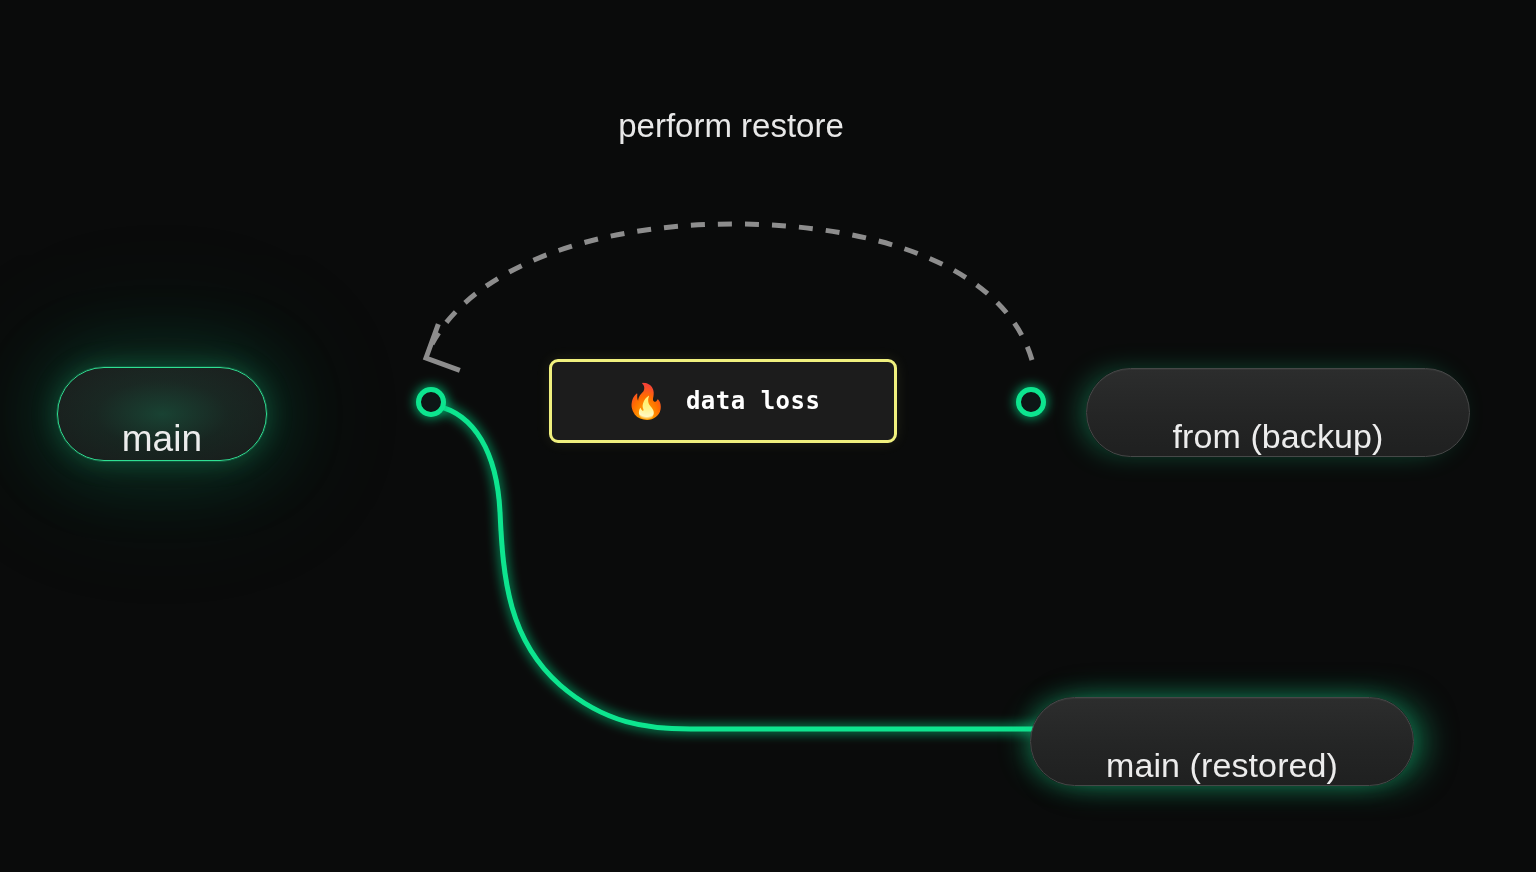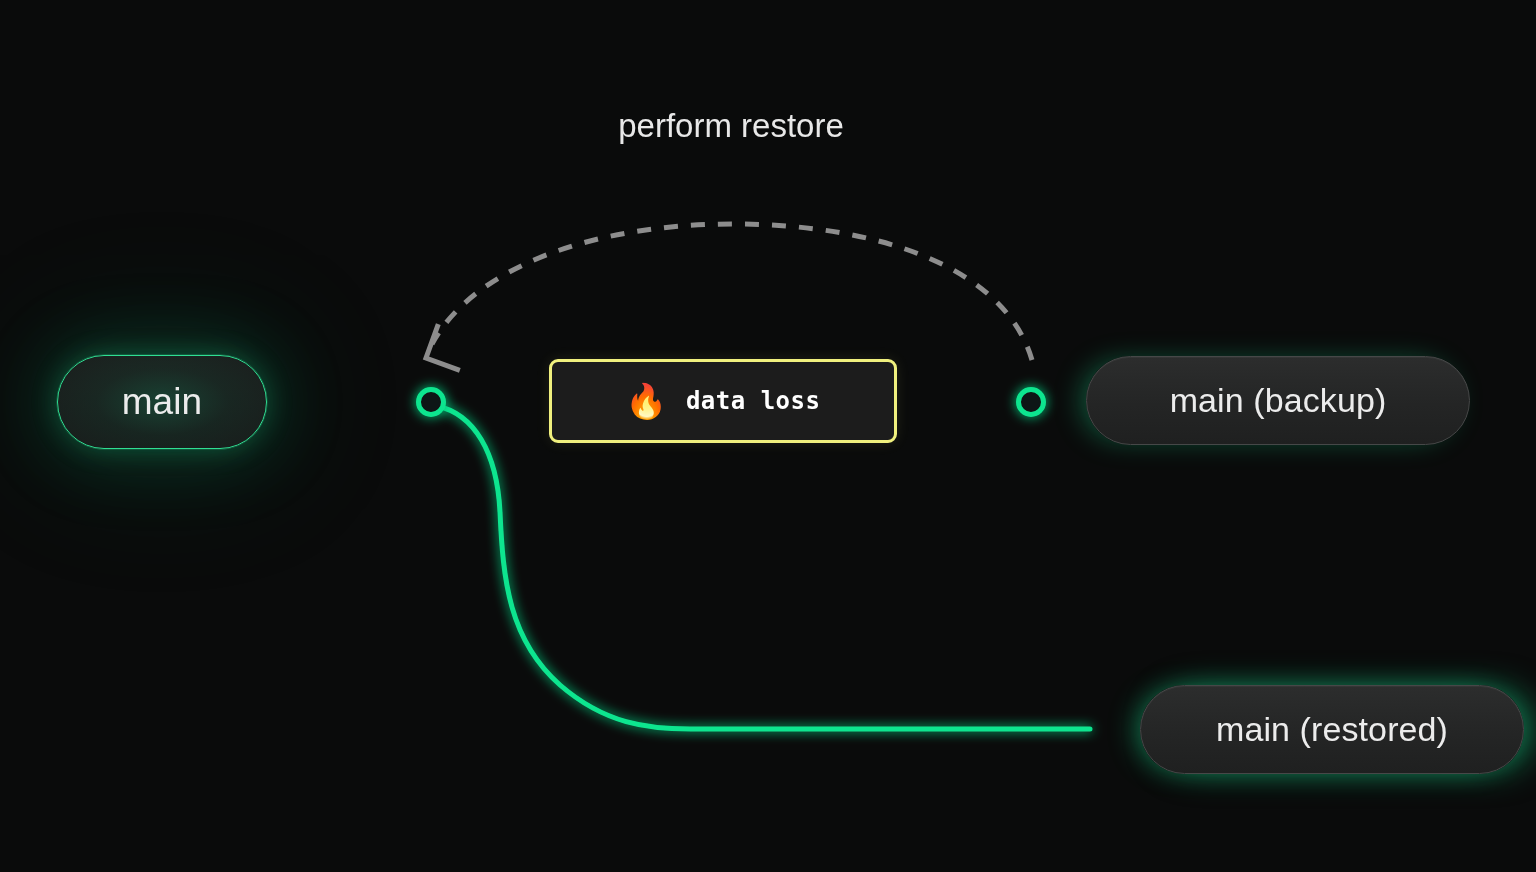--- a/index.html
+++ b/index.html
@@ -25,28 +25,29 @@
     width: 1536px;
     height: 872px;
     overflow: visible;
     pointer-events: none;
   }
 
   
   .node {
     position: absolute;
     display: flex;
-    align-items: center;
+    align-items: flex-end;
     justify-content: center;
     box-sizing: border-box;
     border-radius: 999px;
     color: #ececec;
     letter-spacing: 0.1px;
     white-space: nowrap;
     user-select: none;
+    margin-top: 12px;
   }
 
   .node-main {
     left: 57px;
     top: 355px;
     width: 210px;
     height: 94px;
     font-size: 37px;
     border: 1.6px solid #2fdf93;
     background:
@@ -69,21 +70,21 @@
 
   .node-backup {
     left: 1086px;
     top: 356px;
     box-shadow:
       -10px 0 28px -6px rgba(25,215,140,0.40),
       0 1px 0 rgba(255,255,255,0.04) inset;
   }
 
   .node-restored {
-    left: 1140px;
+    left: 1030px;
     top: 685px;
     box-shadow:
       -10px 0 28px -6px rgba(25,215,140,0.45),
       14px 0 34px -6px rgba(25,215,140,0.55),
       0 1px 0 rgba(255,255,255,0.04) inset;
   }
 
   
   .badge {
     position: absolute;
@@ -171,21 +172,21 @@
 
   <div class="annotation">
     <span class="ln">perform restore</span>
   </div>
 
   <div class="node node-main">
     <span>main</span>
   </div>
 
   <div class="node node-neutral node-backup">
-    <span>main (backup)</span>
+    <span>from (backup)</span>
   </div>
 
   <div class="node node-neutral node-restored">
     <span>main (restored)</span>
   </div>
 
   <div class="badge">
     <span class="badge-emoji">🔥</span>
     <span class="badge-label">data loss</span>
   </div>

